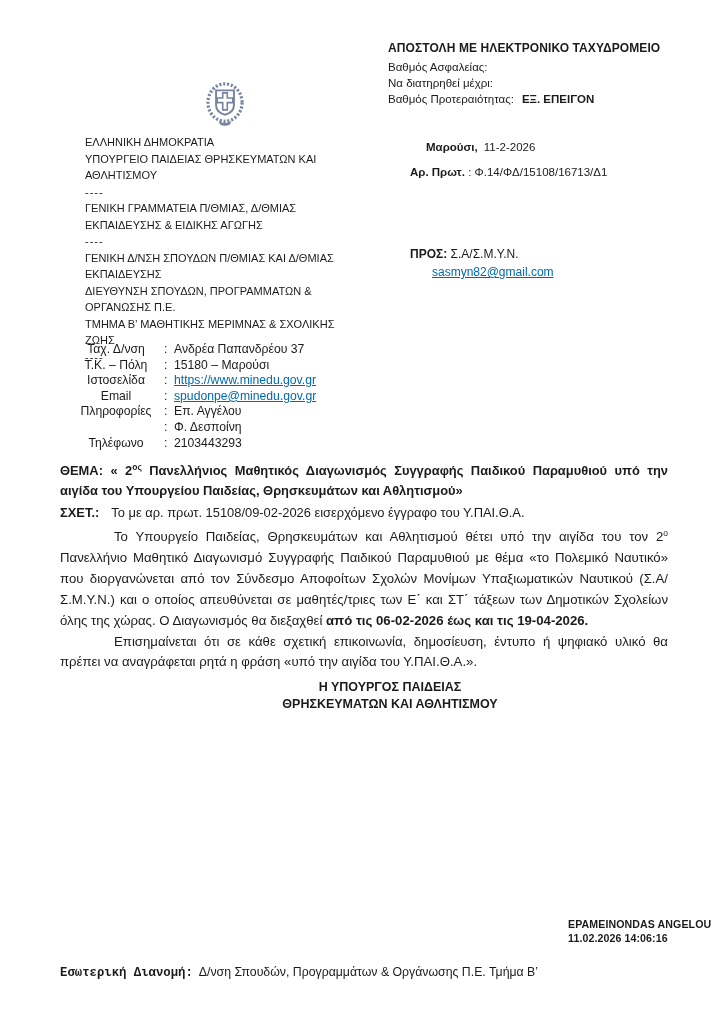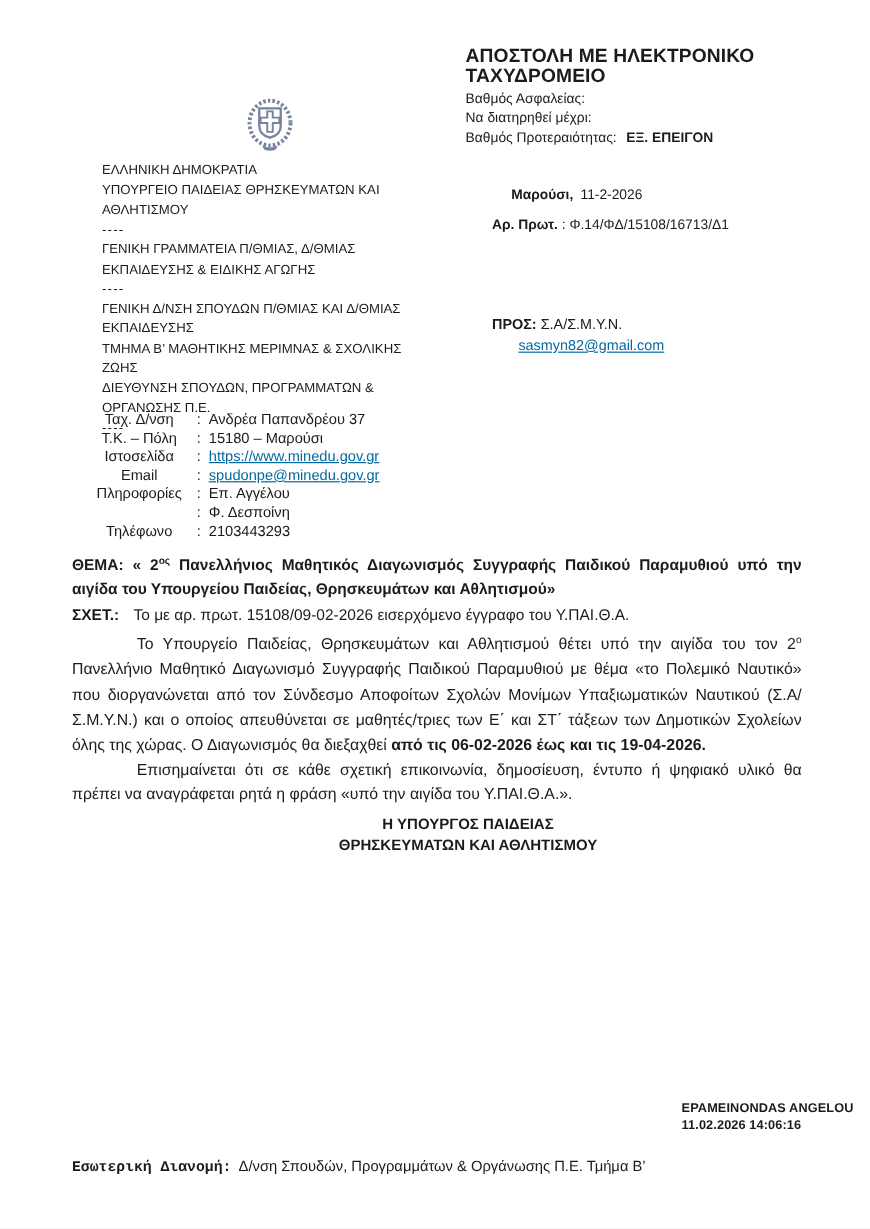--- a/index.html
+++ b/index.html
@@ -3,21 +3,21 @@
 <meta charset="utf-8">
 <style>
   html,body { margin:0; padding:0; background:#e8e8e8; }
   .page {
     position:relative; width:725px; height:1024px; margin:0 auto;
     background:#ffffff; overflow:hidden;
     font-family:"Liberation Sans", sans-serif; color:#1b1b1b;
   }
   
   .top-right { position:absolute; left:388px; top:40px; width:332px; font-size:11.5px; line-height:16px; }
-  .tr-title { font-weight:bold; font-size:16px; margin-bottom:3px; letter-spacing:0.1px; }
+  .tr-title { font-weight:bold; font-size:12px; margin-bottom:3px; letter-spacing:0.1px; }
   .tr-line { }
   .tr-priority-value { font-weight:bold; margin-left:8px; }
   .tr-dateblock { margin-top:32px; padding-left:22px; }
   .tr-city { font-weight:bold;padding-left:16px; }
   .tr-date { margin-left:6px; }
   .tr-proto { margin-top:9px; padding-left:22px; }
   .tr-proto-label { font-weight:bold; }
   .tr-to { margin-top:66px; padding-left:22px; font-size:12px; }
   .tr-to-label { font-weight:bold;margin-top:38px; }
   .tr-to-email { padding-left:44px; margin-top:2px; font-size:12px; }
@@ -85,22 +85,22 @@
       <path d="M24 50 q8 4 16 0 l-2 4 q-6 3 -12 0 z" fill="#76849f"></path>
       <path d="M21 12 h22 v18 q0 9 -11 12 q-11 -3 -11 -12 z" fill="#ffffff" stroke="#76849f" stroke-width="2.4"></path>
       <path d="M29.2 15 h5.6 v6.4 h6.8 v5.6 h-6.8 v9 h-5.6 v-9 h-6.8 v-5.6 h6.8 z" fill="#ffffff" stroke="#76849f" stroke-width="2"></path>
     </svg>
     <div>ΕΛΛΗΝΙΚΗ ΔΗΜΟΚΡΑΤΙΑ</div>
     <div>ΥΠΟΥΡΓΕΙΟ ΠΑΙΔΕΙΑΣ ΘΡΗΣΚΕΥΜΑΤΩΝ ΚΑΙ ΑΘΛΗΤΙΣΜΟΥ</div>
     <div class="lh-sep">----</div>
     <div>ΓΕΝΙΚΗ ΓΡΑΜΜΑΤΕΙΑ Π/ΘΜΙΑΣ, Δ/ΘΜΙΑΣ ΕΚΠΑΙΔΕΥΣΗΣ &amp; ΕΙΔΙΚΗΣ ΑΓΩΓΗΣ</div>
     <div class="lh-sep">----</div>
     <div>ΓΕΝΙΚΗ Δ/ΝΣΗ ΣΠΟΥΔΩΝ Π/ΘΜΙΑΣ ΚΑΙ Δ/ΘΜΙΑΣ ΕΚΠΑΙΔΕΥΣΗΣ</div>
+    <div>ΔΙΕΥΘΥΝΣΗ ΣΠΟΥΔΩΝ, ΠΡΟΓΡΑΜΜΑΤΩΝ &amp; ΟΡΓΑΝΩΣΗΣ Π.Ε.</div>
     <div>ΤΜΗΜΑ Β’ ΜΑΘΗΤΙΚΗΣ ΜΕΡΙΜΝΑΣ &amp; ΣΧΟΛΙΚΗΣ ΖΩΗΣ</div>
-    <div>ΔΙΕΥΘΥΝΣΗ ΣΠΟΥΔΩΝ, ΠΡΟΓΡΑΜΜΑΤΩΝ &amp; ΟΡΓΑΝΩΣΗΣ Π.Ε.</div>
     <div class="lh-sep">----</div>
   </div>
 
   <div class="contact">
     <div class="c-row">
       <span class="c-label">Ταχ. Δ/νση</span>
         <span class="c-colon">:</span>
         <span class="c-value">Ανδρέα Παπανδρέου 37</span>
     </div>
     <div class="c-row">

